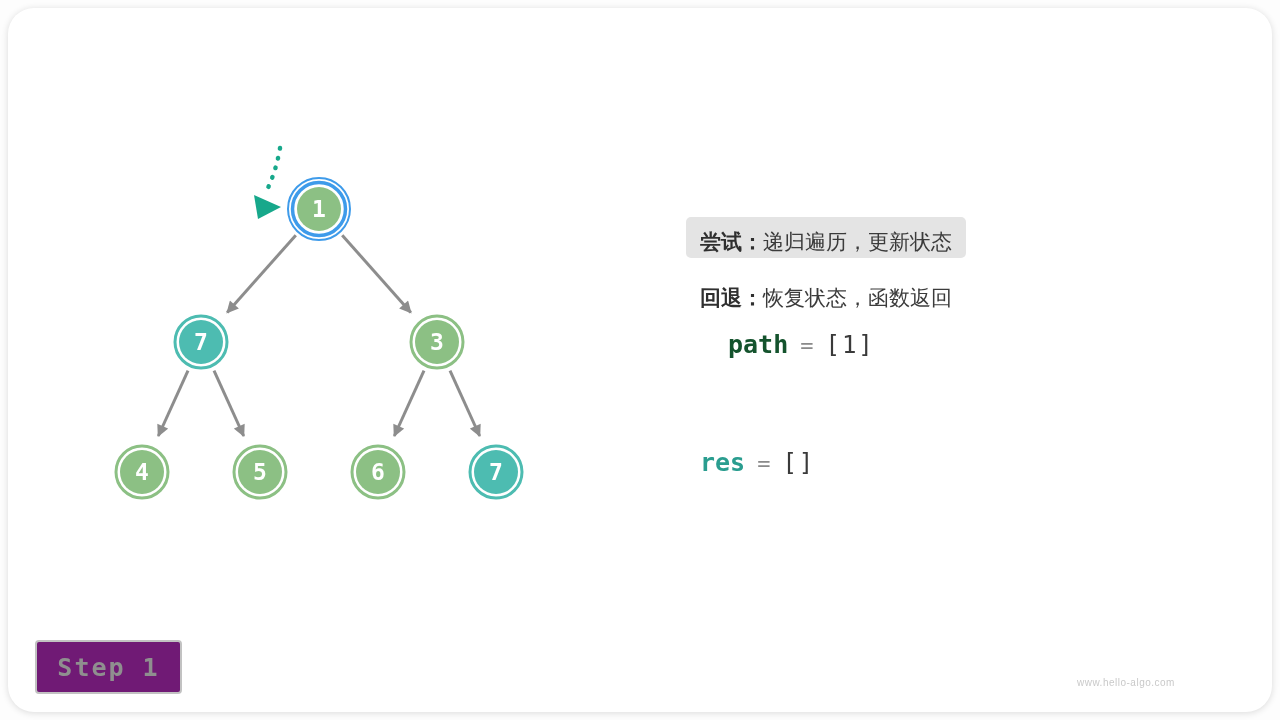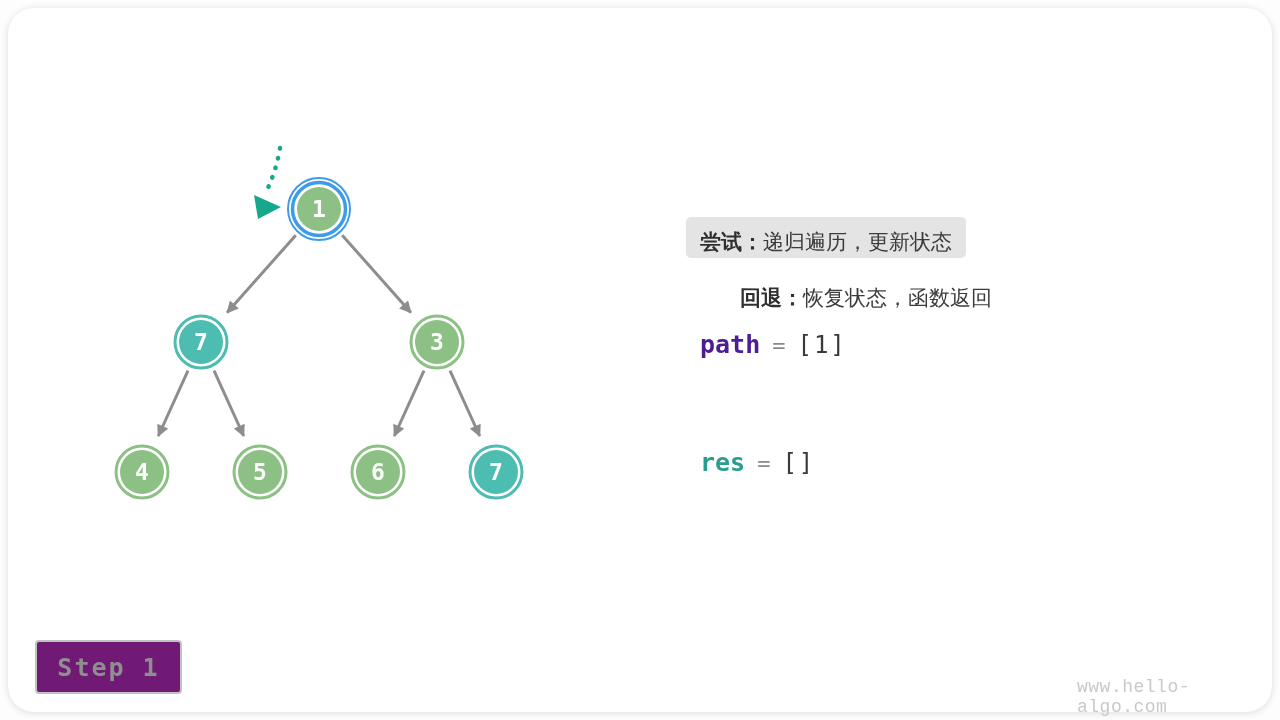--- a/index.html
+++ b/index.html
@@ -30,56 +30,55 @@
     border-radius: 5px;
     padding: 11px 14px 2px 14px;
     font-size: 21px;
     color: #3b3b3b;
   }
   .plain-line {
     left: 14px; top: 281px;
     padding: 3px 0;
     font-size: 21px;
     color: #3b3b3b;
-    margin-left: 40px;
   }
   .cjk-label { font-weight: 700; color: #2f2f2f; }
   .cjk-text  { font-weight: 500; }
   .code-line {
     left: 14px;
     font-family: "DejaVu Sans Mono", "Liberation Mono", monospace;
     font-size: 24px;
     color: #3a3a3a;
   }
   .code-path { top: 330px; }
   .code-res  { top: 448px; }
   .var-name  { font-weight: 700; font-size: 25px; }
-  .var-path  { color: #4c1d95; }
+  .var-path  { color: #14532d; margin-left: 28px; }
   .var-res   { color: #2a9d8f; margin-top: 24px; }
   .eq { color: #8a8a8a; margin: 0 12px; font-size: 22px; }
   .val { color: #3a3a3a; letter-spacing: 2px; }
   .step-badge {
     position: absolute;
     left: 35px; top: 640px;
     width: 147px; height: 54px;
     border: 2px solid #c2c2c2;
     border-radius: 4px;
     background: #701a75;
     display: flex; align-items: center; justify-content: center;
     font-family: "DejaVu Sans Mono", "Liberation Mono", monospace;
     font-weight: 700;
     font-size: 25px;
     color: #8f8f8f;
     letter-spacing: 2px;
   }
   .watermark {
     position: absolute;
     left: 1077px; top: 677px;
-    font-family: Liberation Mono, monospace;
-    font-size: 18px;
+    font-family: Liberation Sans, sans-serif;
+    font-size: 10px;
     color: #c9c9c9;
     letter-spacing: 0.5px;
   }
   .node-text {
     font-family: "DejaVu Sans Mono", "Liberation Mono", monospace;
     font-weight: 700;
     font-size: 23px;
     fill: #ffffff;
   }
 </style>

